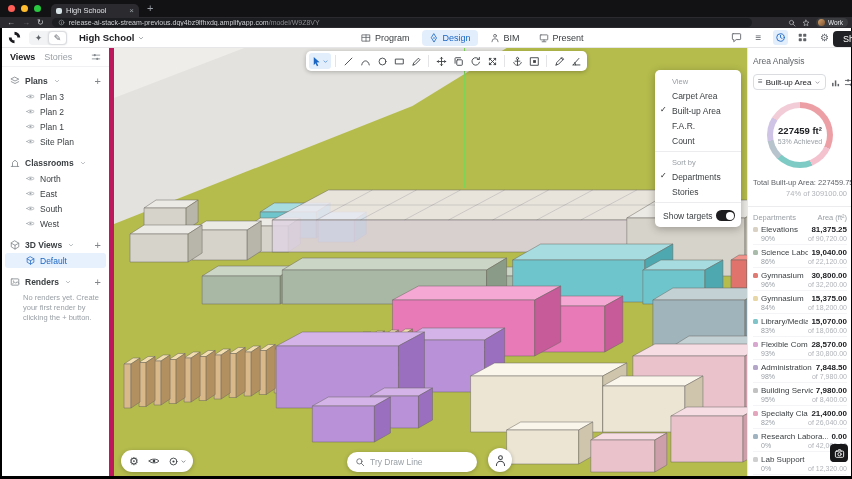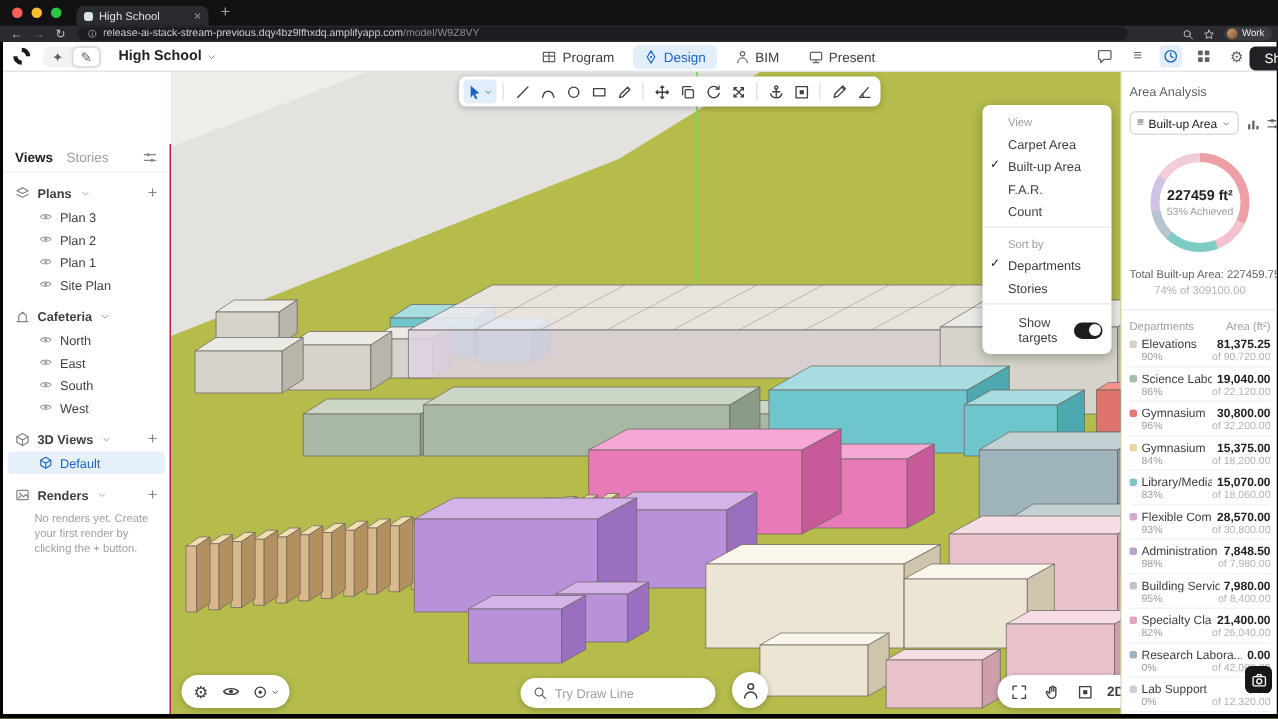--- a/index.html
+++ b/index.html
@@ -44,21 +44,21 @@
   .atab .ico{color:#5f6368;}
   .atab.on{background:#e3eefc;color:#1a66c2;}
   .atab.on .ico{color:#1a66c2;}
   .appright{position:absolute;right:19px;display:flex;align-items:center;gap:7px;}
   .appright .abtn{color:#5f6368;display:flex;align-items:center;justify-content:center;width:15px;height:15px;border-radius:3px;font-size:10px;}
   .appright .abtn.on{background:#e3eefc;color:#1a66c2;}
   .share{position:absolute;left:833px;top:31px;background:#202124;color:#fff;font-size:9px;border-radius:4px;padding:3px 10px;white-space:nowrap;}
 
   
   .main{position:absolute;top:48px;left:2px;right:1px;bottom:3px;display:flex;background:#fff;}
-  .sidebar{width:112px;border-right:1px solid #be185d;background:#fff;flex:none;overflow:hidden;margin-top:48px;}
+  .sidebar{width:112px;border-right:5px solid #be185d;background:#fff;flex:none;overflow:hidden;}
   .canvas{flex:1;position:relative;overflow:hidden;background:#b5bc4c;}
   .rightpanel{width:104px;border-left:1px solid #e8e8ea;background:#fff;flex:none;overflow:hidden;padding:0 4px 0 5px;}
 
   
   .sbtabs{display:flex;align-items:center;height:19px;padding:0 8px;gap:9px;border-bottom:1px solid #f1f1f3;}
   .sbtab{font-size:9px;color:#9aa0a6;}
   .sbtab.on{color:#202124;font-weight:bold;}
   .sbtabs .ico{margin-left:auto;color:#80868b;}
   .sechead{display:flex;align-items:center;height:16px;padding:0 8px;gap:5px;margin-top:6px;}
   .sechead .ico{color:#80868b;}
@@ -78,21 +78,21 @@
   .toolbar{position:absolute;left:192px;top:3px;height:20px;background:#fff;border-radius:5px;box-shadow:0 1px 4px rgba(0,0,0,.25);display:flex;align-items:center;padding:0 3px;gap:1px;}
   .tool{height:16px;min-width:16px;border-radius:3px;display:flex;align-items:center;justify-content:center;color:#3c4043;padding:0 2px;}
   .tool.active{background:#e3eefc;color:#1a66c2;}
   .tdiv{width:1px;height:12px;background:#e4e4e7;margin:0 3px;flex:none;}
 
   .menu{position:absolute;left:541px;top:22px;width:86px;background:#fff;border-radius:5px;box-shadow:0 2px 8px rgba(0,0,0,.28);padding:4px 0;z-index:5;}
   .mlabel{font-size:7.5px;color:#9aa0a6;padding:3px 16px 2px 17px;}
   .mitem{position:relative;font-size:8.5px;color:#3c4043;padding:2.5px 10px 2.5px 17px;}
   .mitem .chk{position:absolute;left:5px;top:2px;font-size:8px;color:#202124;}
   .mdiv{height:1px;background:#ececee;margin:3px 0;}
-  .mtoggle{display:flex;align-items:center;padding:4px 6px 2px 24px;}
+  .mtoggle{display:flex;align-items:center;padding:4px 6px 2px 8px;}
   .mtoggle .lbl{font-size:8.5px;color:#3c4043;flex:1;}
   .tgl{width:19px;height:11px;border-radius:6px;background:#1d1d1f;position:relative;}
   .tgl::after{content:"";position:absolute;right:1.5px;top:1.5px;width:8px;height:8px;border-radius:50%;background:#fff;}
 
   .pill{position:absolute;background:#fff;border-radius:12px;box-shadow:0 1px 4px rgba(0,0,0,.25);display:flex;align-items:center;}
   .pill .pbtn{width:18px;height:18px;display:flex;align-items:center;justify-content:center;color:#3c4043;font-size:11px;}
   .pill-bl{left:7px;bottom:4px;height:22px;padding:0 4px;gap:2px;}
   .pill-br{left:551px;bottom:4px;height:22px;padding:0 5px;gap:4px;}
   .mode2d{font-size:9px;font-weight:bold;color:#3c4043;padding:0 2px;}
   .searchpill{position:absolute;left:233px;bottom:4px;width:130px;height:20px;background:#fff;border-radius:11px;box-shadow:0 1px 4px rgba(0,0,0,.25);display:flex;align-items:center;padding:0 8px;gap:5px;}
@@ -111,21 +111,21 @@
   .selrow .ricon{color:#5f6368;margin-left:auto;}
   .selrow .ricon2{color:#5f6368;margin-right:-8px;}
   .donutwrap{display:flex;justify-content:center;margin-top:12px;}
   .donut{width:66px;height:66px;border-radius:50%;position:relative;
     background:conic-gradient(#eca0a6 0 32%,#f4c2ce 32% 44%,#7ecac5 44% 62%,#b7c4cd 62% 72%,#cfc3e6 72% 84%,#f2cdd8 84% 100%);}
   .donut::after{content:"";position:absolute;inset:6px;background:#fff;border-radius:50%;}
   .donuttxt{position:absolute;inset:0;display:flex;flex-direction:column;align-items:center;justify-content:center;z-index:1;gap:2px;}
   .donutval{font-size:9.5px;font-weight:bold;color:#202124;}
   .donutsub{font-size:7px;color:#9aa0a6;}
   .totline{font-size:7.5px;color:#5f6368;text-align:center;margin-top:10px;white-space:nowrap;}
-  .totsub{font-size:7.5px;color:#b0b3b8;text-align:center;margin-top:2px;}
+  .totsub{font-size:7.5px;color:#b0b3b8;text-align:right;margin-top:2px;}
   .rpdiv{height:1px;background:#ececee;margin:8px -5px 0 -5px;}
   .depthead{display:flex;justify-content:space-between;margin-top:6px;}
   .depthead span{font-size:7.5px;color:#9aa0a6;}
   .deprow{padding:3px 0 2px 0;border-bottom:1px solid #f4f4f6;}
   .deprow .l1{display:flex;align-items:center;gap:3px;}
   .deprow .dot{width:5px;height:5px;border-radius:1.5px;flex:none;}
   .deprow .nm{font-size:8px;color:#3c4043;white-space:nowrap;overflow:hidden;flex:1;}
   .deprow .val{font-size:8px;color:#202124;font-weight:bold;white-space:nowrap;}
   .deprow .l2{display:flex;justify-content:space-between;margin-top:1px;padding-left:8px;}
   .deprow .pct{font-size:7px;color:#9aa0a6;}
@@ -463,21 +463,21 @@
           <span class="lbl">Site Plan</span>
         </div>
       </div>
 
     <div class="sechead">
       <span class="ico">
           <svg width="10" height="10">
             <use href="#i-elev"></use>
           </svg>
         </span>
-      <span class="lbl">Cafeteria</span>
+      <span class="lbl">Classrooms</span>
       <span class="ico ch">
           <svg width="8" height="8">
             <use href="#i-chev"></use>
           </svg>
         </span>
     </div>
     <div id="elev-list">
         <div class="sitem">
           <span class="ico">
             <svg width="9" height="9">
@@ -876,38 +876,20 @@
           </svg>
         </span>
       <input type="text" placeholder="Try Draw Line" style="">
     </div>
     <div class="personbtn ico">
         <svg width="13" height="13">
           <use href="#i-person"></use>
         </svg>
       </div>
 
-    <div class="pill pill-br">
-      <span class="pbtn ico">
-          <svg width="11" height="11">
-            <use href="#i-fit"></use>
-          </svg>
-        </span>
-      <span class="pbtn ico">
-          <svg width="11" height="11">
-            <use href="#i-hand"></use>
-          </svg>
-        </span>
-      <span class="pbtn ico">
-          <svg width="11" height="11">
-            <use href="#i-sbox"></use>
-          </svg>
-        </span>
-      <span class="mode2d">2D</span>
-    </div>
   </div>
 
   <div class="rightpanel">
     <div class="rptitle">Area Analysis</div>
     <div class="selrow">
       <div class="selector">
         <span class="li">≡</span>
         <span class="lbl">Built-up Area</span>
         <span class="ico ch">
             <svg width="7" height="7">

